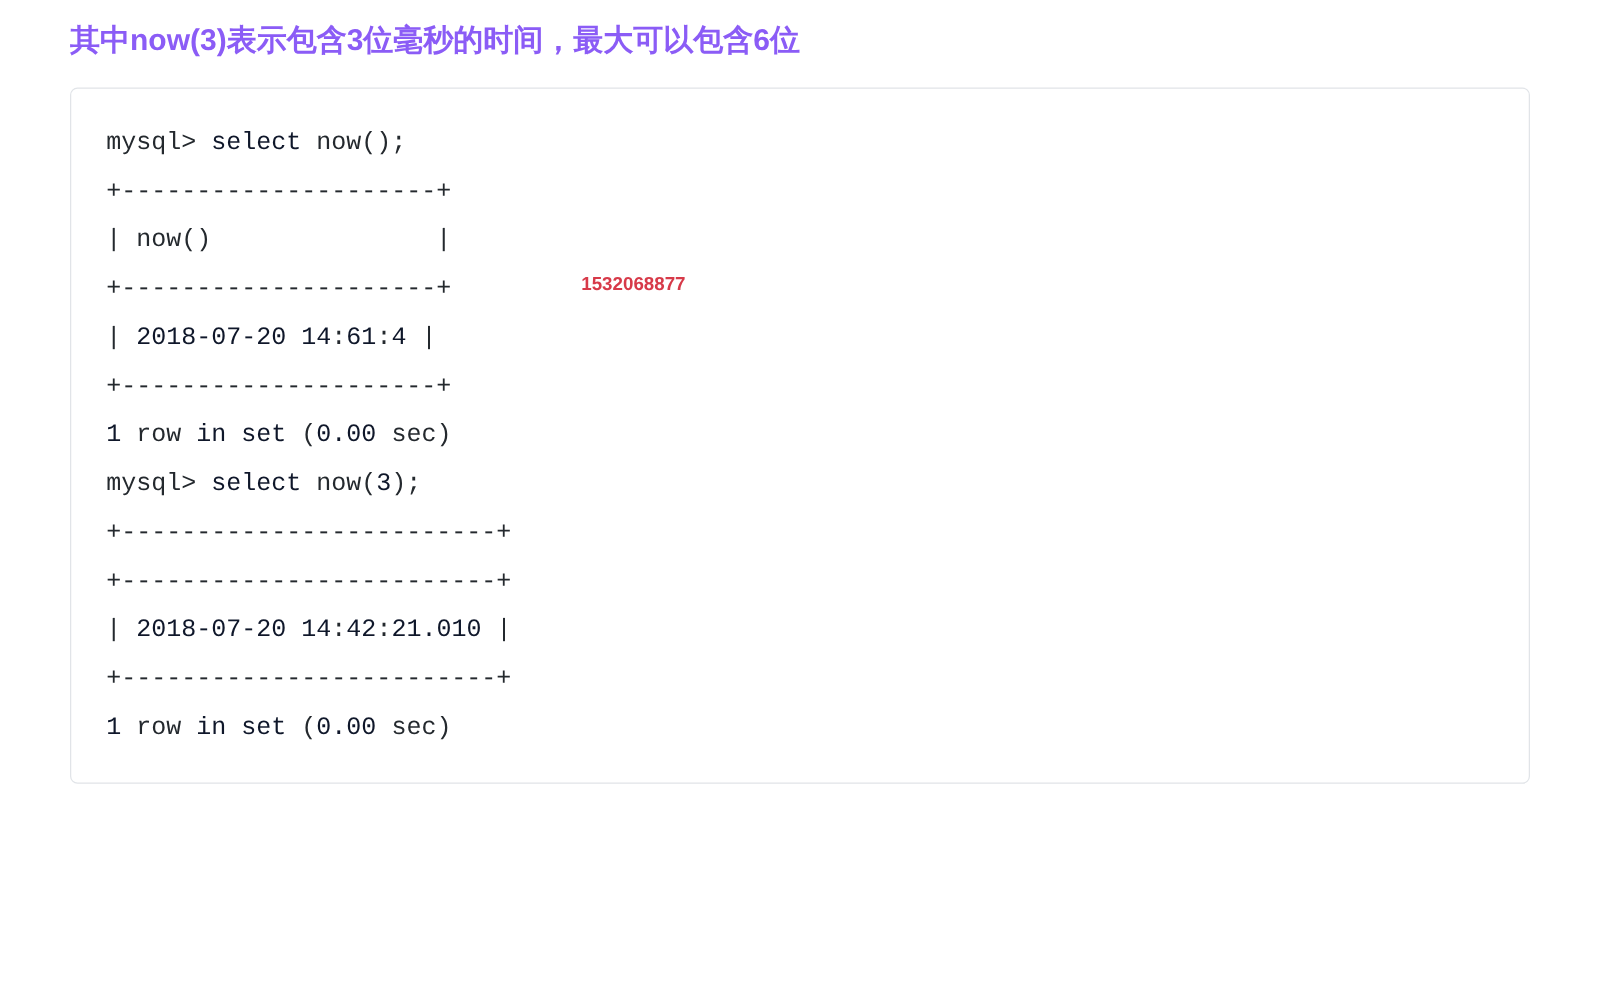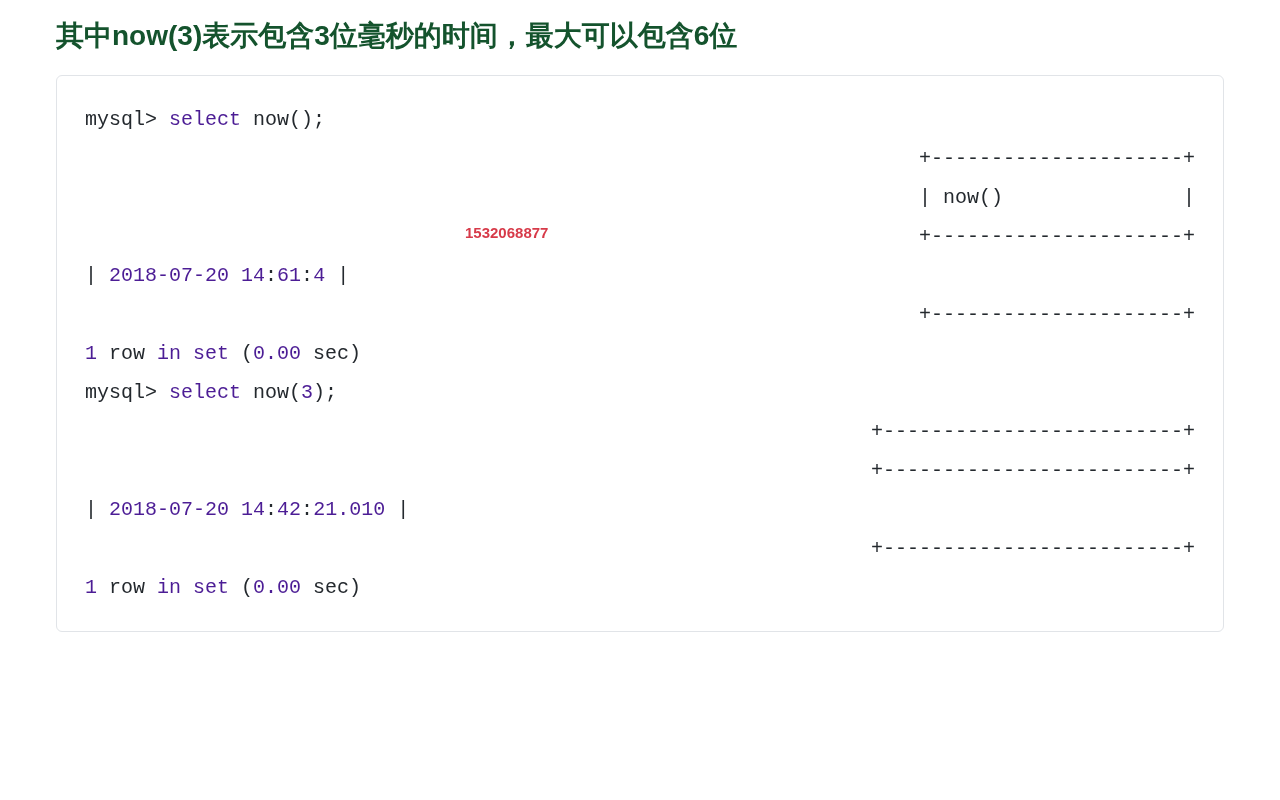--- a/index.html
+++ b/index.html
@@ -4,43 +4,43 @@
   <style>
     * { margin: 0; padding: 0; box-sizing: border-box; }
     body {
       font-family: -apple-system, BlinkMacSystemFont, "Segoe UI", Helvetica, Arial, sans-serif;
       background: #ffffff;
       padding: 0;
       width: 1280px;
       height: 800px;
     }
     .heading {
-      font-size: 28px;
+      font-size: 24px;
       font-weight: 600;
-      color: #14532d;
+      color: #8b5cf6;
       padding: 16px 72px 20px 56px;
       line-height: 1.4;
     }
     .code-block {
       margin: 0 56px;
       border: 1px solid #e1e4e8;
       border-radius: 6px;
       background: #ffffff;
       padding: 24px 28px;
       font-family: "SFMono-Regular", Consolas, "Liberation Mono", Menlo, Courier, monospace;
       font-size: 20px;
       line-height: 1.95;
       overflow-x: auto;
       position: relative;
     }
     .code-line {
       white-space: pre;
     }
-    .kw-plain { color: #24292e; text-align: right; }
-    .kw-green { color: #4c1d95; }
+    .kw-plain { color: #24292e; }
+    .kw-green { color: #0f172a; }
     .annotation {
       position: absolute;
       color: #d73a49;
       font-weight: 700;
       font-family: -apple-system, BlinkMacSystemFont, "Segoe UI", Helvetica, Arial, sans-serif;
       font-size: 15px;
     }
   </style>
 </head>
 <body>

